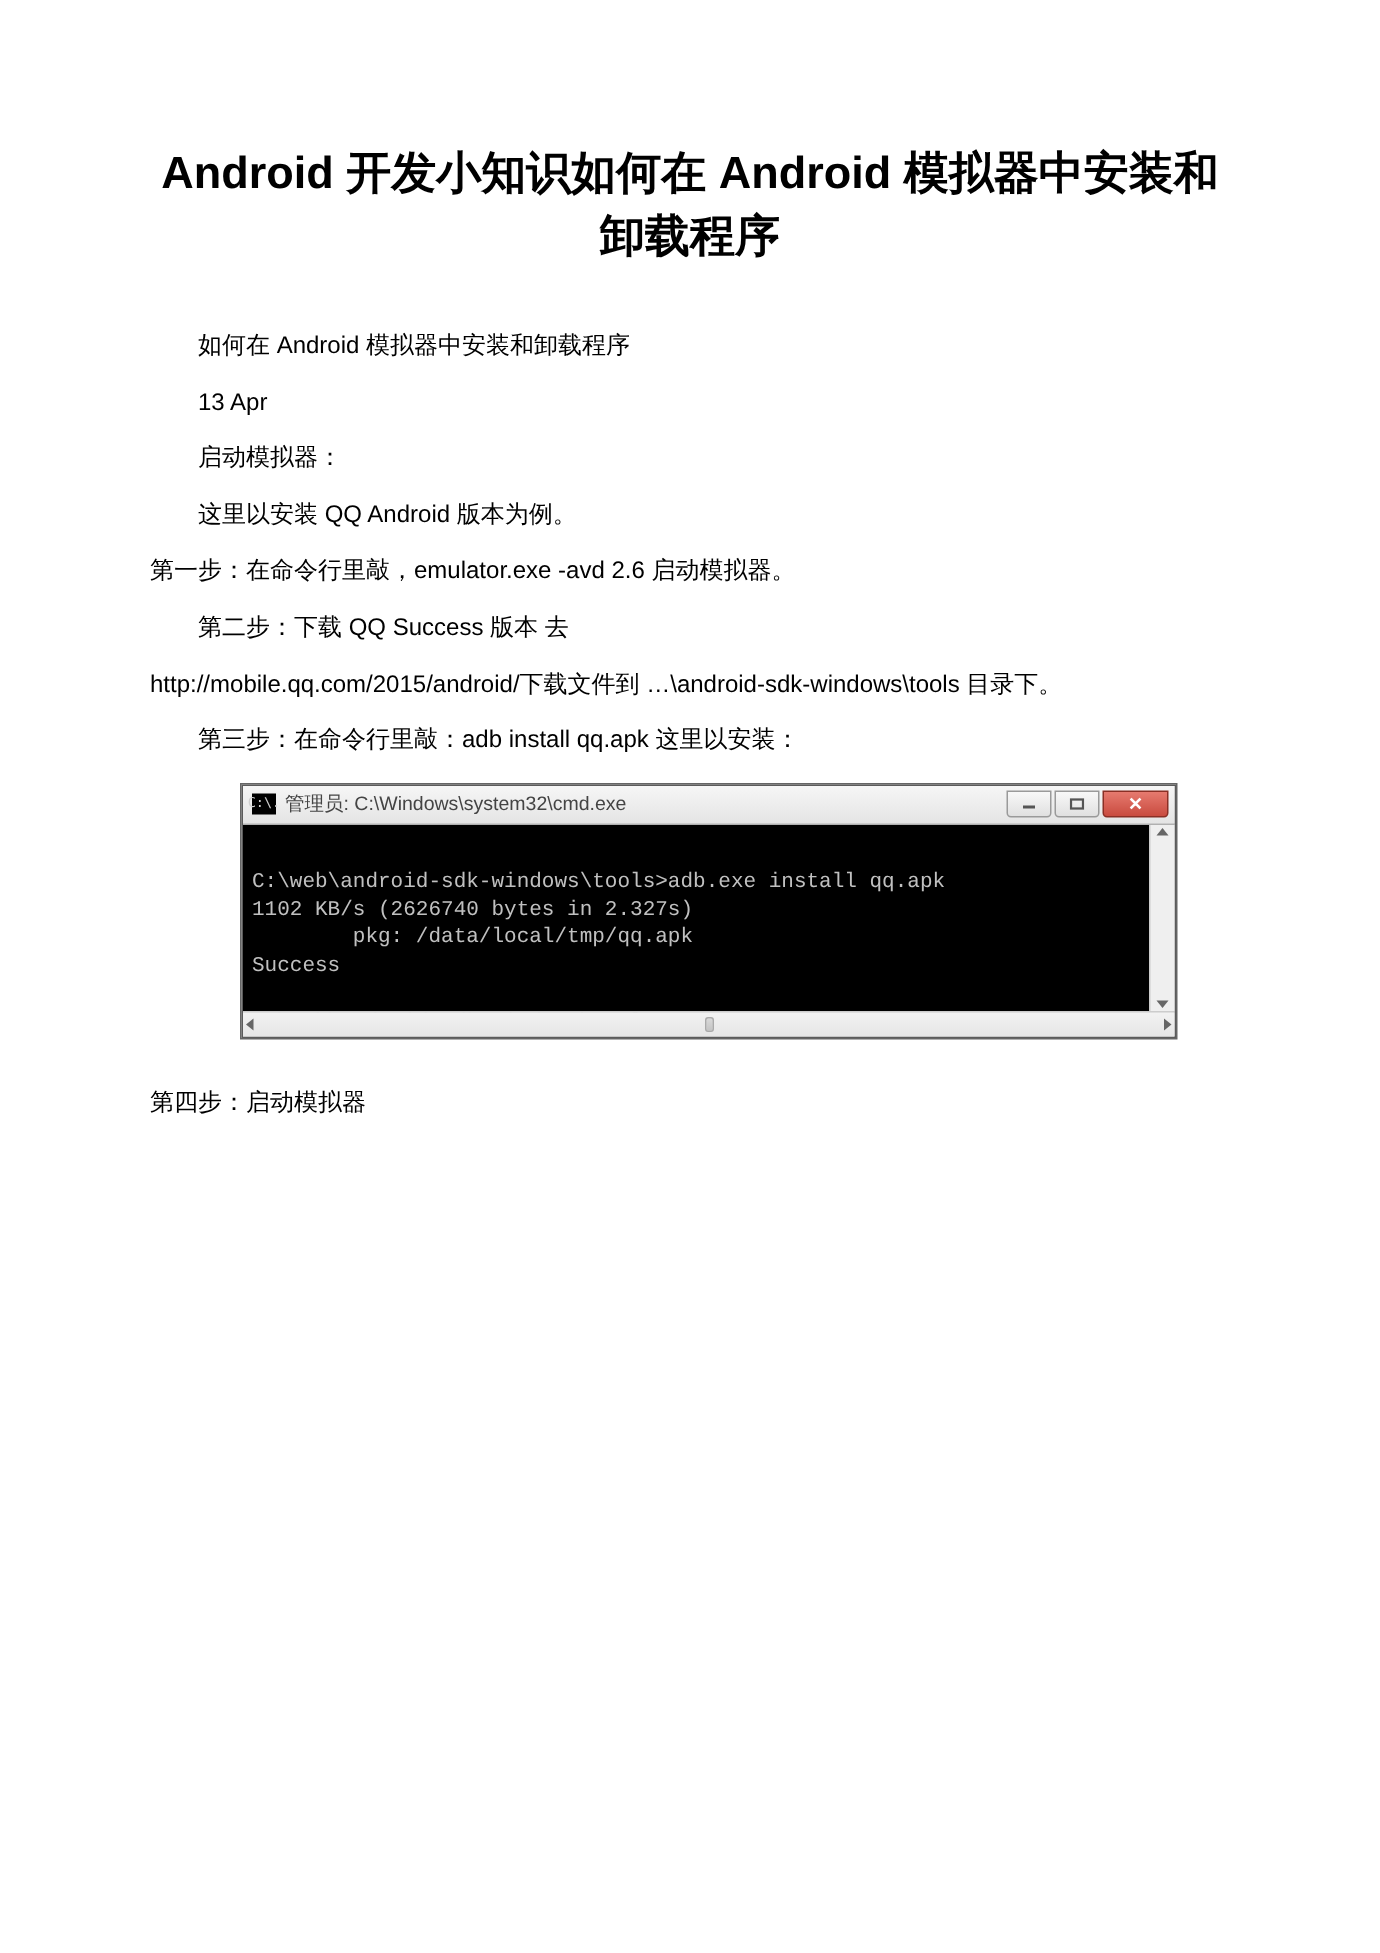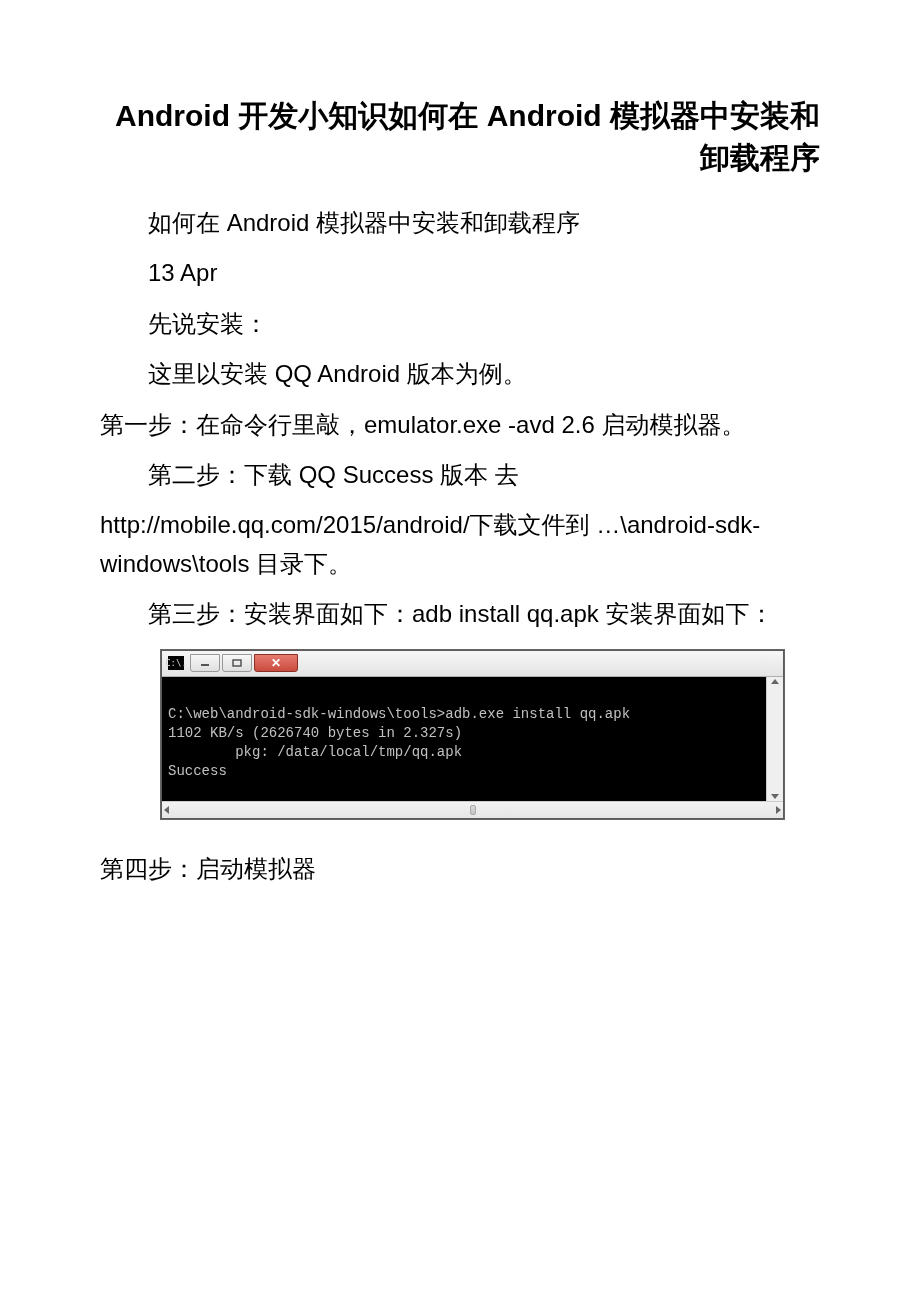--- a/index.html
+++ b/index.html
@@ -6,26 +6,26 @@
 body {
   background: #fff;
   font-family: "Microsoft YaHei", Arial, sans-serif;
   color: #000;
   width: 920px;
   padding: 95px 100px 60px 100px;
 }
 h1 {
   font-size: 30px;
   font-weight: bold;
-  text-align: right;
+  text-align: center;
   line-height: 1.4;
-  margin-bottom: 25px;
+  margin-bottom: 39px;
 }
 p {
-  font-size: 24px;
+  font-size: 16px;
   line-height: 1.6;
   margin-bottom: 12px;
 }
 p.indent { text-indent: 2em; }
 .cmd-window {
   margin: 15px 35px 30px 60px;
   background: #656565;
   padding: 1px;
 }
 .cmd-outer {
@@ -130,31 +130,32 @@
 }
 .hscroll { position: relative; }
 </style>
 </head>
 <body>
 
 <h1>Android 开发小知识如何在 Android 模拟器中安装和卸载程序</h1>
 
 <p class="indent">如何在 Android 模拟器中安装和卸载程序</p>
 <p class="indent">13 Apr</p>
-<p class="indent">先说安装：</p>
+<p class="indent">启动模拟器：</p>
 <p class="indent">这里以安装 QQ Android 版本为例。</p>
 <p>第一步：在命令行里敲，emulator.exe -avd 2.6 启动模拟器。</p>
 <p class="indent">第二步：下载 QQ Success 版本 去</p>
 <p>http://mobile.qq.com/2015/android/下载文件到 …\android-sdk-windows\tools 目录下。</p>
-<p class="indent">第三步：安装界面如下：adb install qq.apk 安装界面如下：</p>
+<p class="indent">第三步：在命令行里敲：adb install qq.apk 这里以安装：</p>
 
 <div class="cmd-window">
   <div class="cmd-outer">
     <div class="cmd-titlebar">
       <span class="titlebar-icon">C:\.</span>
+      <span class="titlebar-text">管理员: C:\Windows\system32\cmd.exe</span>
       <div class="win-buttons">
         <div class="win-btn">
           <svg width="10" height="8">
               <rect x="1" y="5" width="8" height="2" fill="#555"></rect>
             </svg>
         </div>
         <div class="win-btn">
           <svg width="10" height="8">
               <rect x="1" y="1" width="8" height="6" fill="none" stroke="#555" stroke-width="1.5"></rect>
             </svg>

